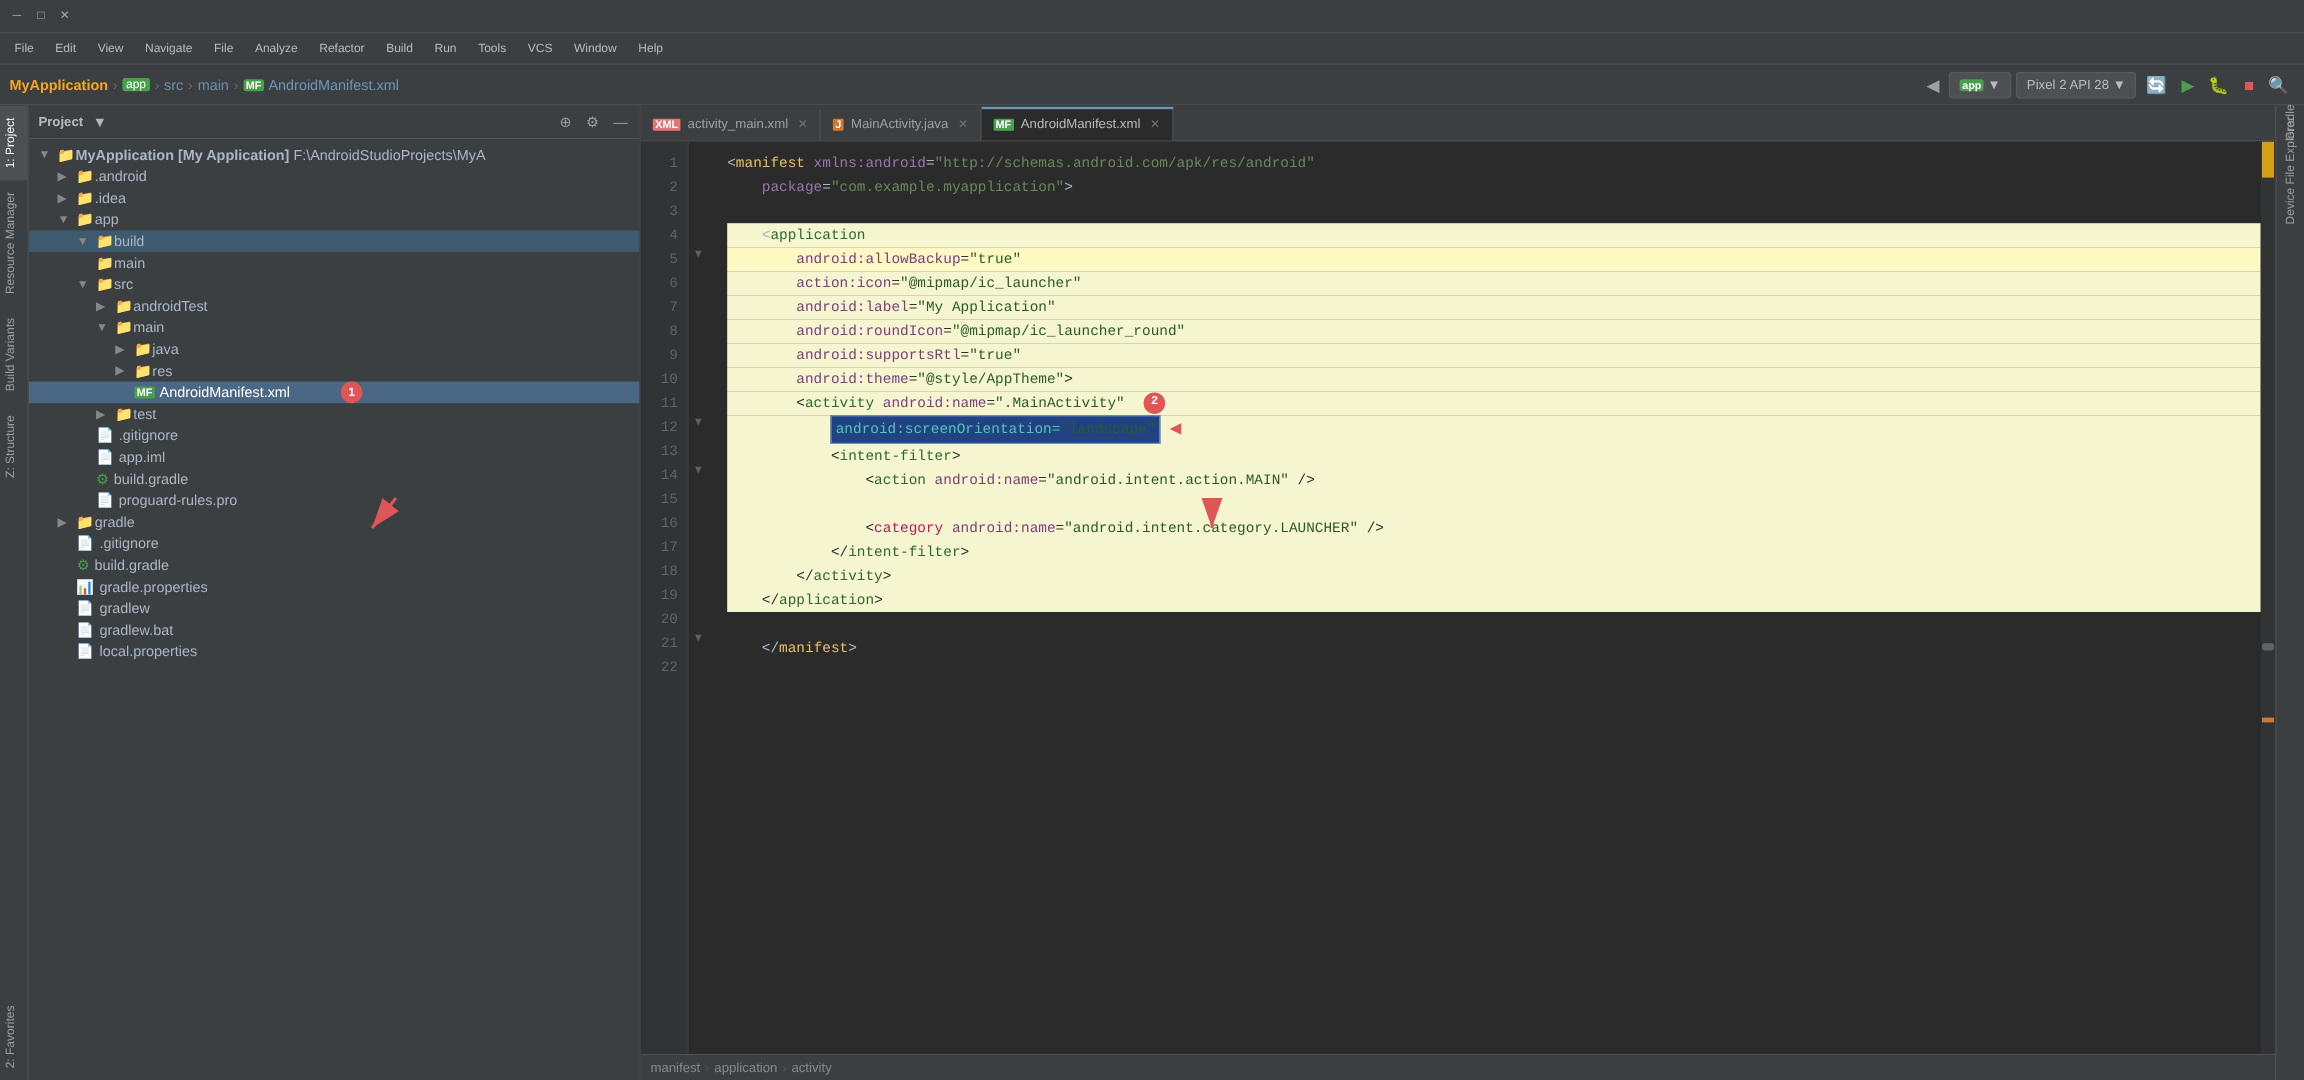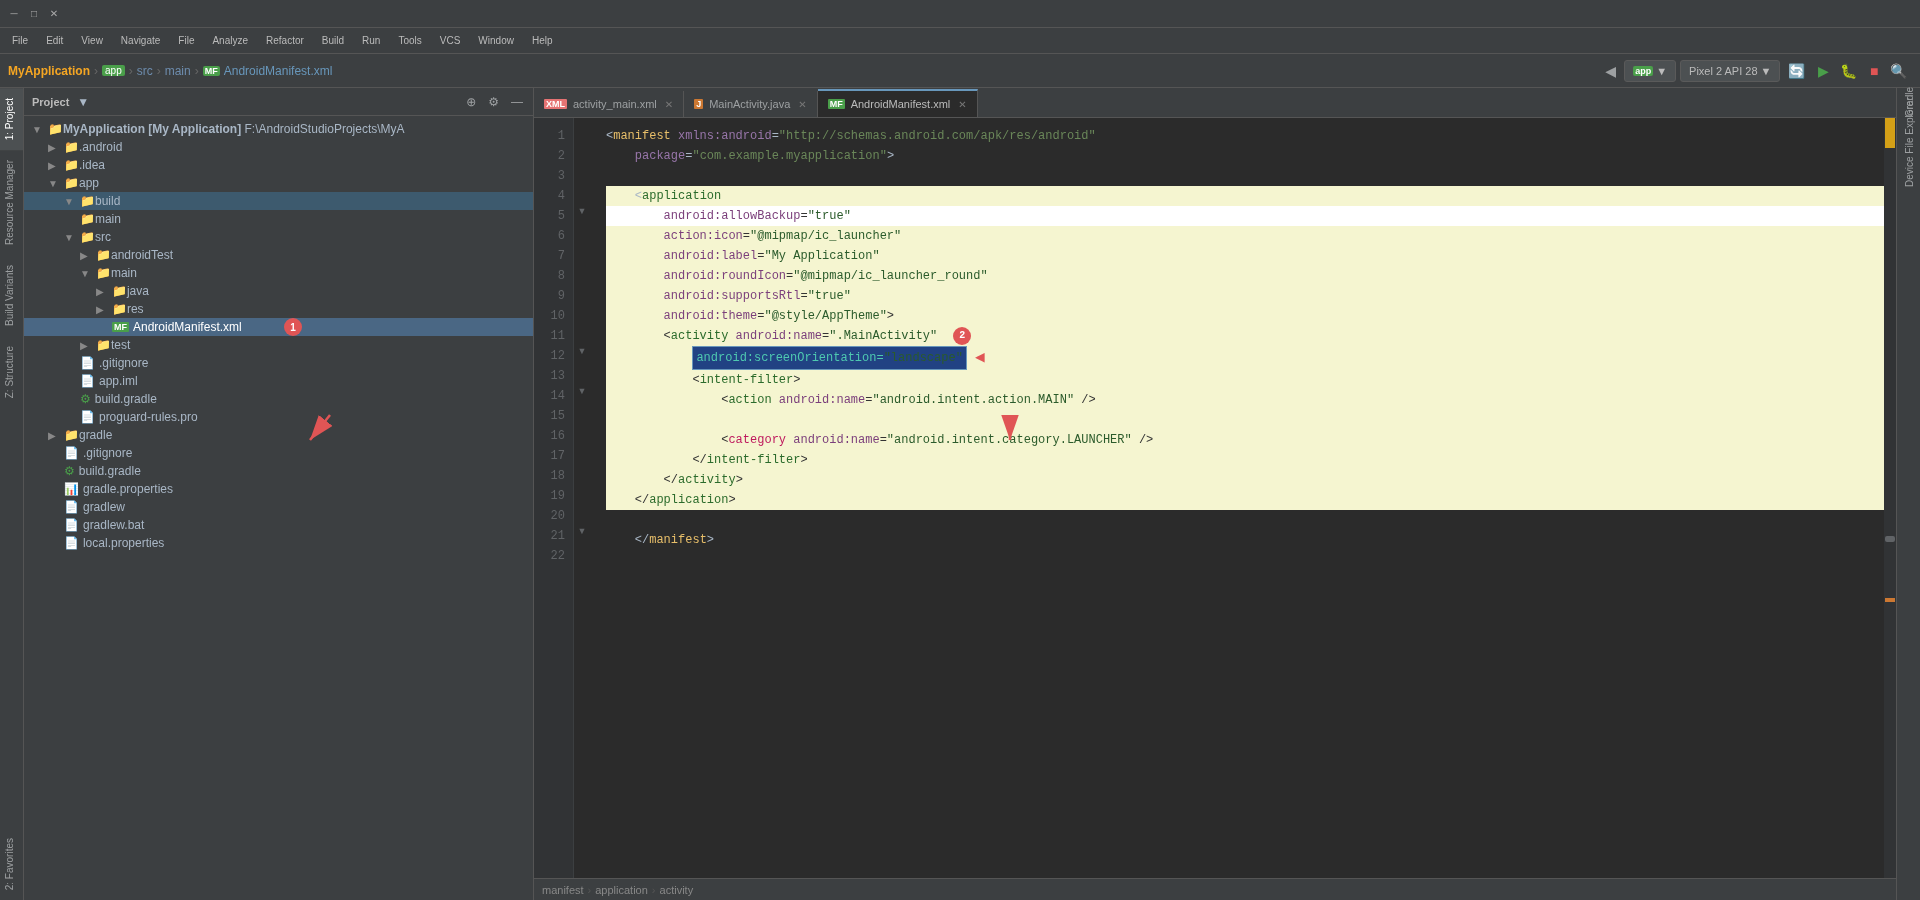--- a/index.html
+++ b/index.html
@@ -416,21 +416,21 @@
         <div class="code-line">
           <span style="color:#a9b7c6;">    </span><span style="color:#9876aa;">package</span><span style="color:#a9b7c6;">=</span><span style="color:#6a8759;">"com.example.myapplication"</span><span style="color:#a9b7c6;">&gt;</span>
         </div>
 
         <div class="code-line">&nbsp;</div>
 
         <div class="code-line" style="background:#f5f5d0;">
           <span style="color:#a9b7c6;">    &lt;</span><span style="color:#2b6b2b;">application</span>
         </div>
 
-        <div class="code-line" style="background:#ffffff;">
+        <div class="code-line" style="background:#fef9c3;">
           <span style="color:#a9b7c6;">        </span><span style="color:#7b3f7b;">android:allowBackup</span><span style="color:#333;">=</span><span style="color:#2b5b2b;">"true"</span>
         </div>
 
         <div class="code-line" style="background:#f5f5d0;">
           <span style="color:#a9b7c6;">        </span><span style="color:#7b3f7b;">action:icon</span><span style="color:#333;">=</span><span style="color:#2b5b2b;">"@mipmap/ic_launcher"</span>
         </div>
 
         <div class="code-line" style="background:#f5f5d0;">
           <span style="color:#a9b7c6;">        </span><span style="color:#7b3f7b;">android:label</span><span style="color:#333;">=</span><span style="color:#2b5b2b;">"My Application"</span>
         </div>

